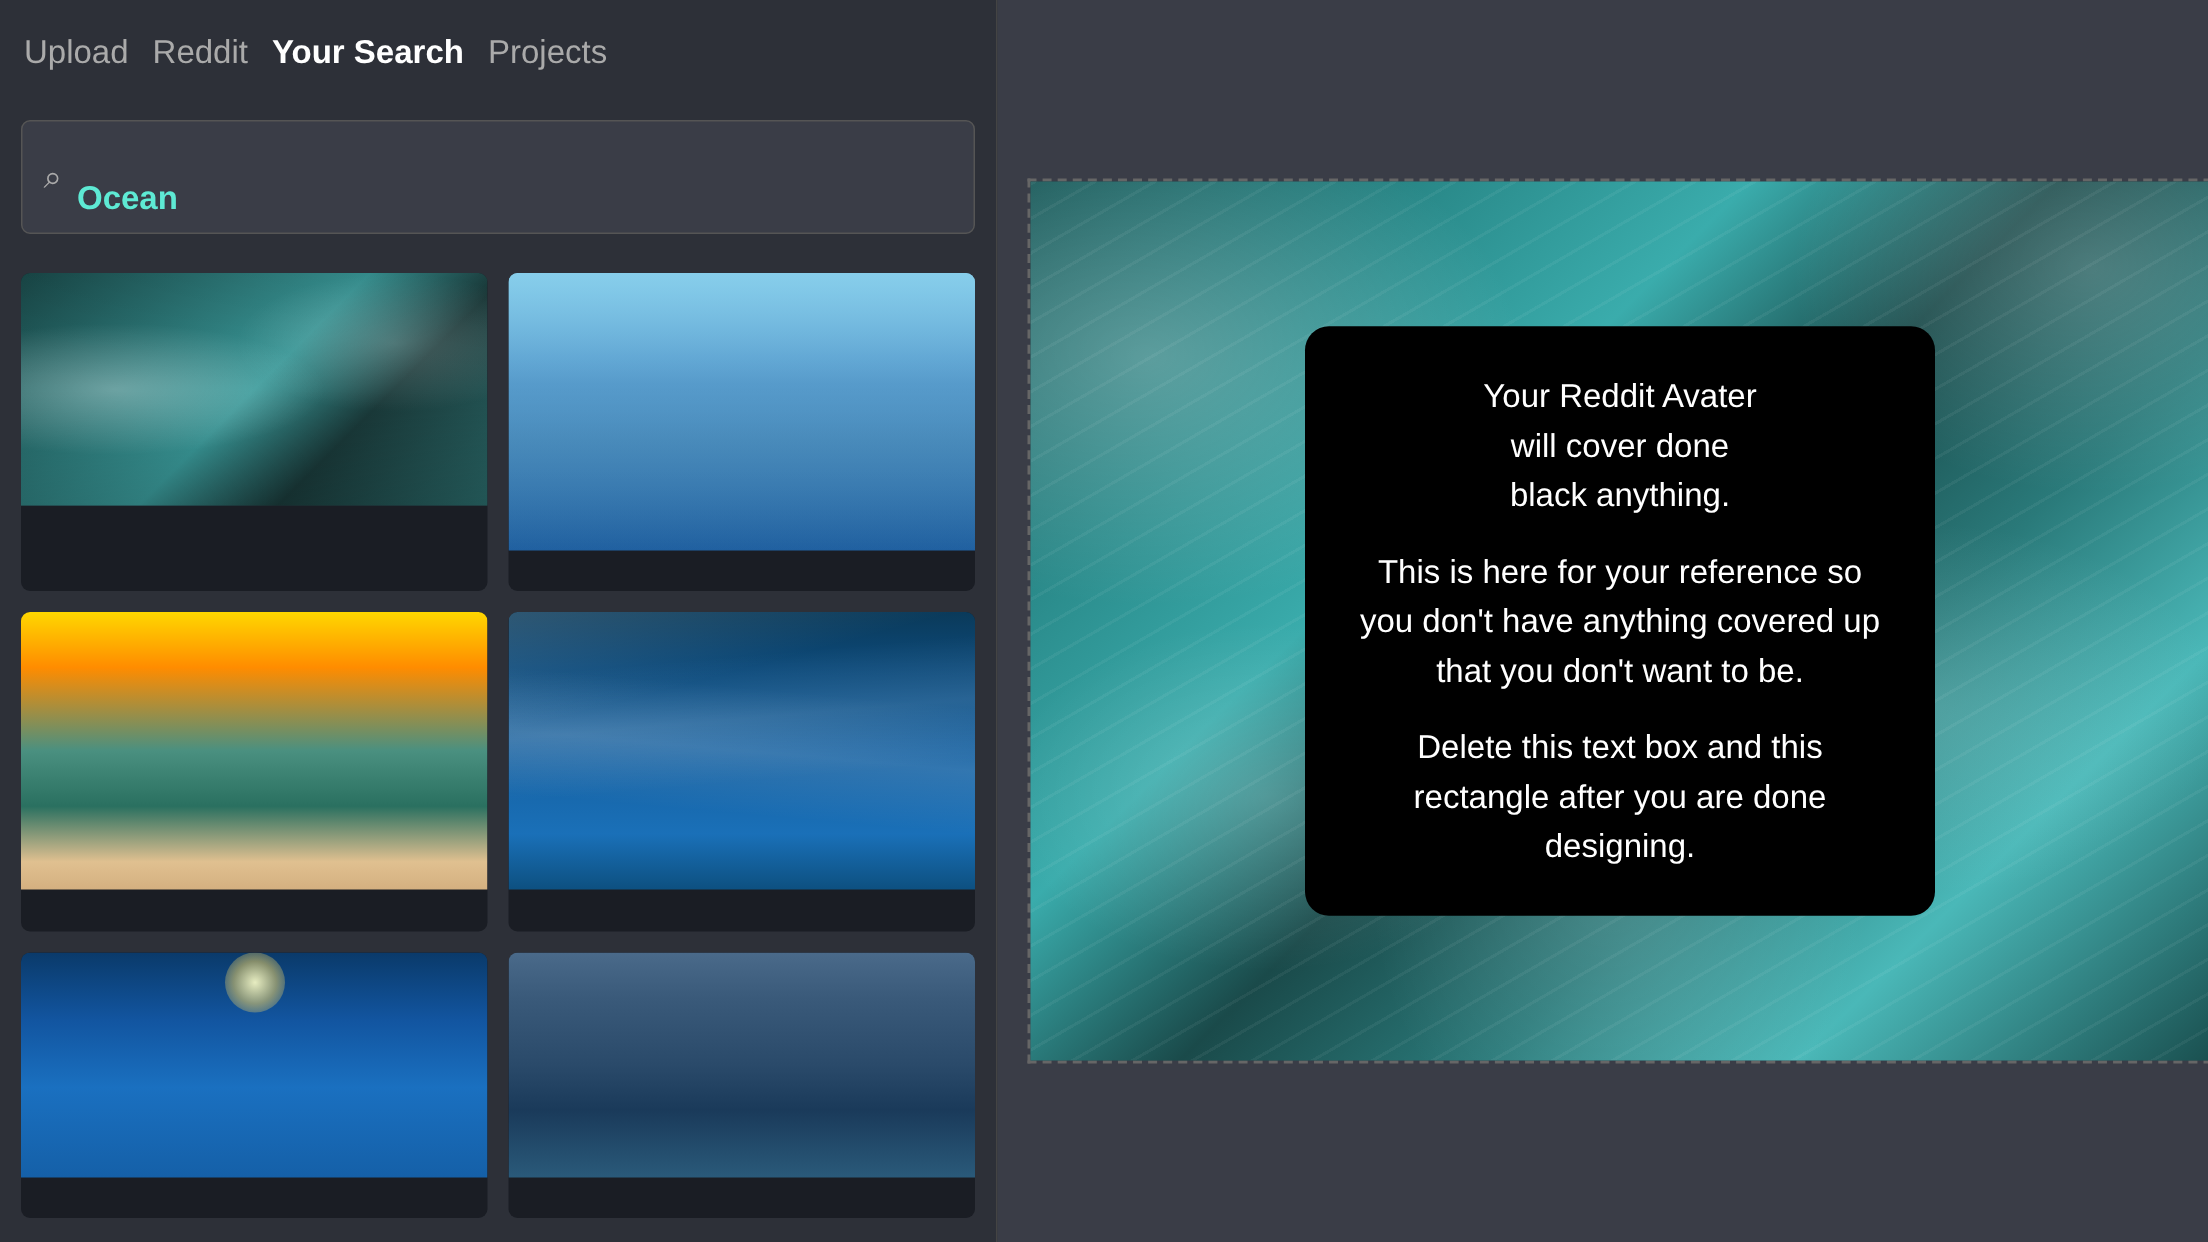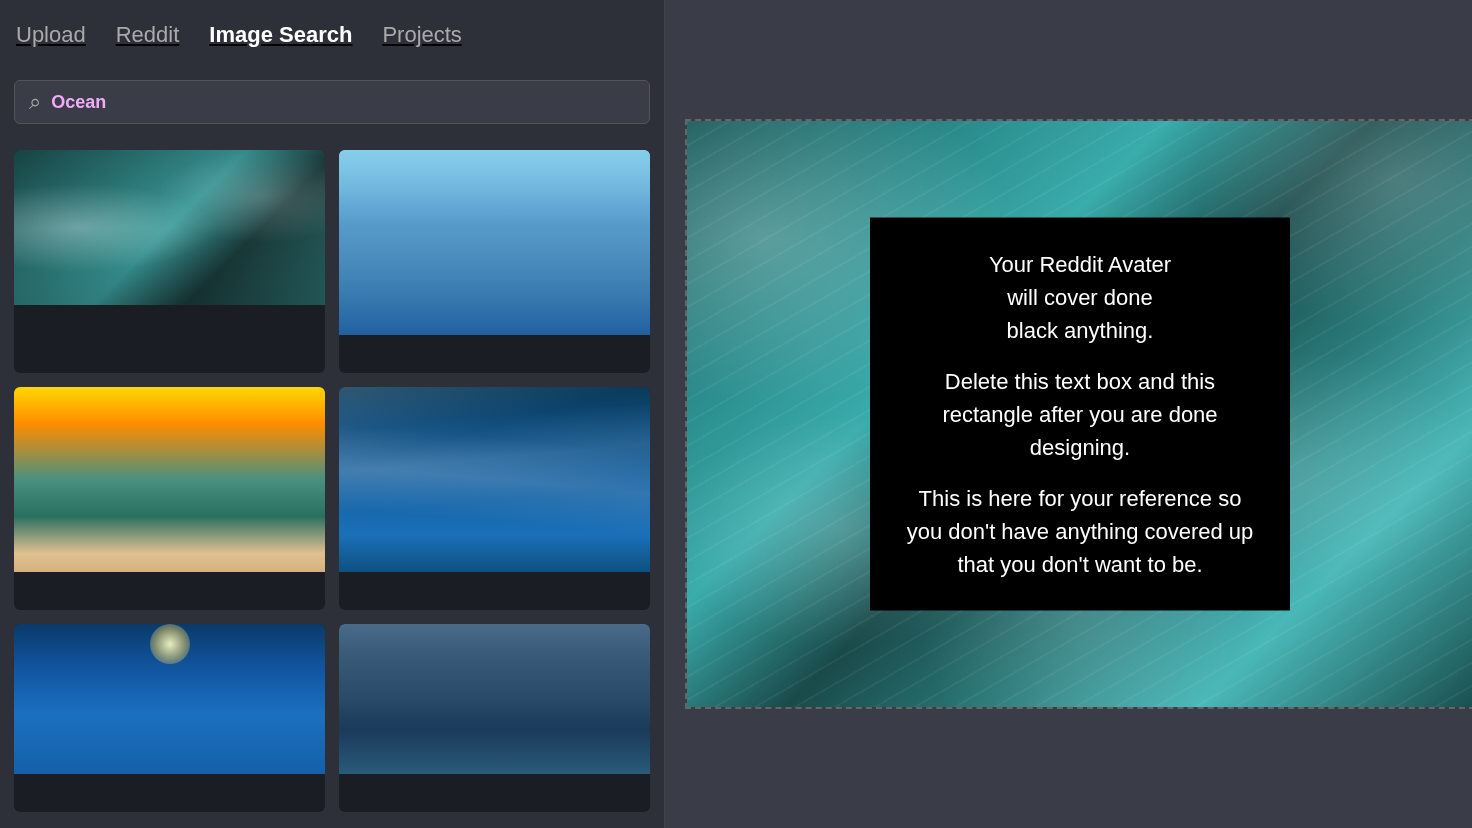--- a/index.html
+++ b/index.html
@@ -22,23 +22,22 @@
       border-right: 1px solid #444;
       flex-shrink: 0;
     }
 
     
     .nav-tabs {
       display: flex;
       align-items: center;
       padding: 0 16px;
       height: 70px;
-      gap: 30px;
+      gap: 16px;
       background: #2d3038;
-      text-decoration: underline;
     }
     .nav-tab {
       font-size: 22px;
       color: #aaa;
       cursor: pointer;
       padding: 8px 0;
       font-weight: 400;
     }
     .nav-tab.active {
       color: #ffffff;
@@ -61,24 +60,25 @@
     }
     .search-icon-wrap {
       color: #aaa;
       font-size: 22px;
       line-height: 1;
     }
     .search-input {
       background: transparent;
       border: none;
       outline: none;
-      color: #f0abfc;
-      font-size: 18px;
+      color: #5eead4;
+      font-size: 22px;
       font-weight: 700;
       width: 100%;
+      margin-top: 28px;
     }
 
     
     .image-grid {
       flex: 1;
       overflow-y: auto;
       padding: 16px 14px;
       display: grid;
       grid-template-columns: 1fr 1fr;
       gap: 14px;
@@ -233,37 +233,38 @@
       top: 50%;
       left: 50%;
       transform: translate(-50%, -50%);
       background: #000;
       color: #fff;
       width: 420px;
       padding: 30px 28px;
       text-align: center;
       font-size: 22px;
       line-height: 1.5;
+      border-radius: 16px;
     }
     .canvas-text-box p {
       margin-bottom: 18px;
     }
     .canvas-text-box p:last-child {
       margin-bottom: 0;
     }
   </style>
 </head>
 <body>
 
 <div class="left-panel">
 
   <nav class="nav-tabs">
     <span class="nav-tab">Upload</span>
     <span class="nav-tab">Reddit</span>
-    <span class="nav-tab active">Image Search</span>
+    <span class="nav-tab active">Your Search</span>
     <span class="nav-tab">Projects</span>
   </nav>
 
   <div class="search-bar-container">
     <div class="search-bar">
       <span class="search-icon-wrap">⌕</span>
       <input class="search-input" type="text" value="Ocean" style="">
     </div>
   </div>
 
@@ -296,18 +297,18 @@
 <div class="right-panel">
   <div class="canvas-area">
     <div class="canvas-frame">
       <div class="canvas-image-bg"></div>
       <div class="canvas-text-box">
         <p>
           <span>Your Reddit Avater</span><br>
           <span>will cover done</span><br>
           <span>black anything.</span>
         </p>
+        <p>This is here for your reference so you don't have anything covered up that you don't want to be.</p>
         <p>Delete this text box and this rectangle after you are done designing.</p>
-        <p>This is here for your reference so you don't have anything covered up that you don't want to be.</p>
       </div>
     </div>
   </div>
 </div>
 
 </body></html>

